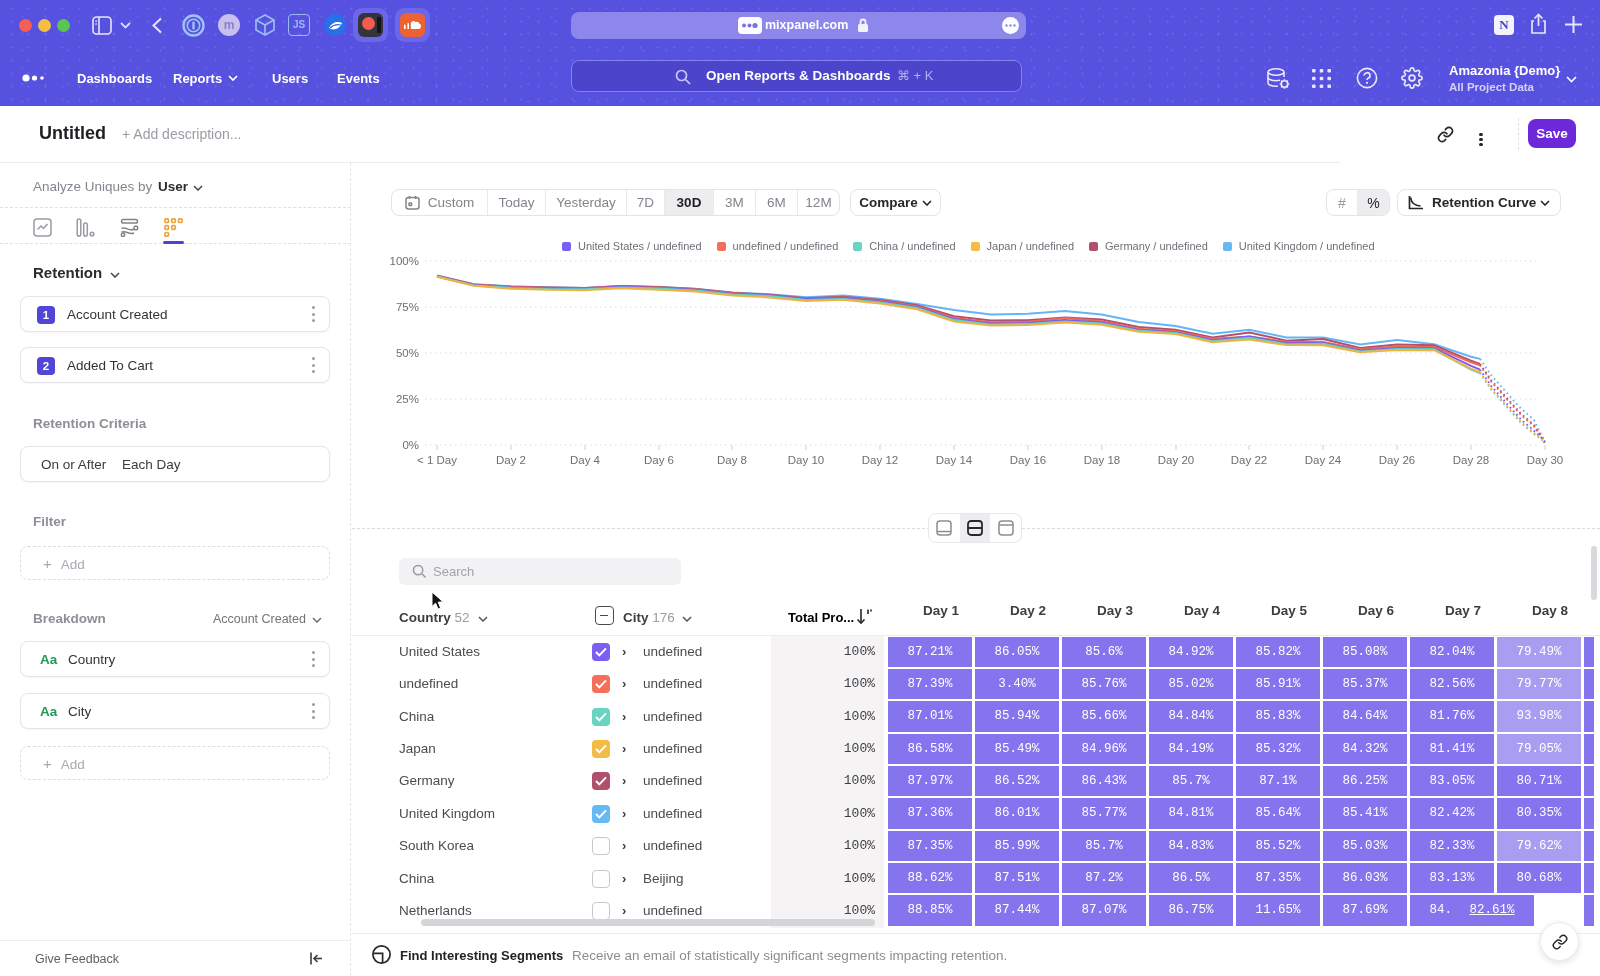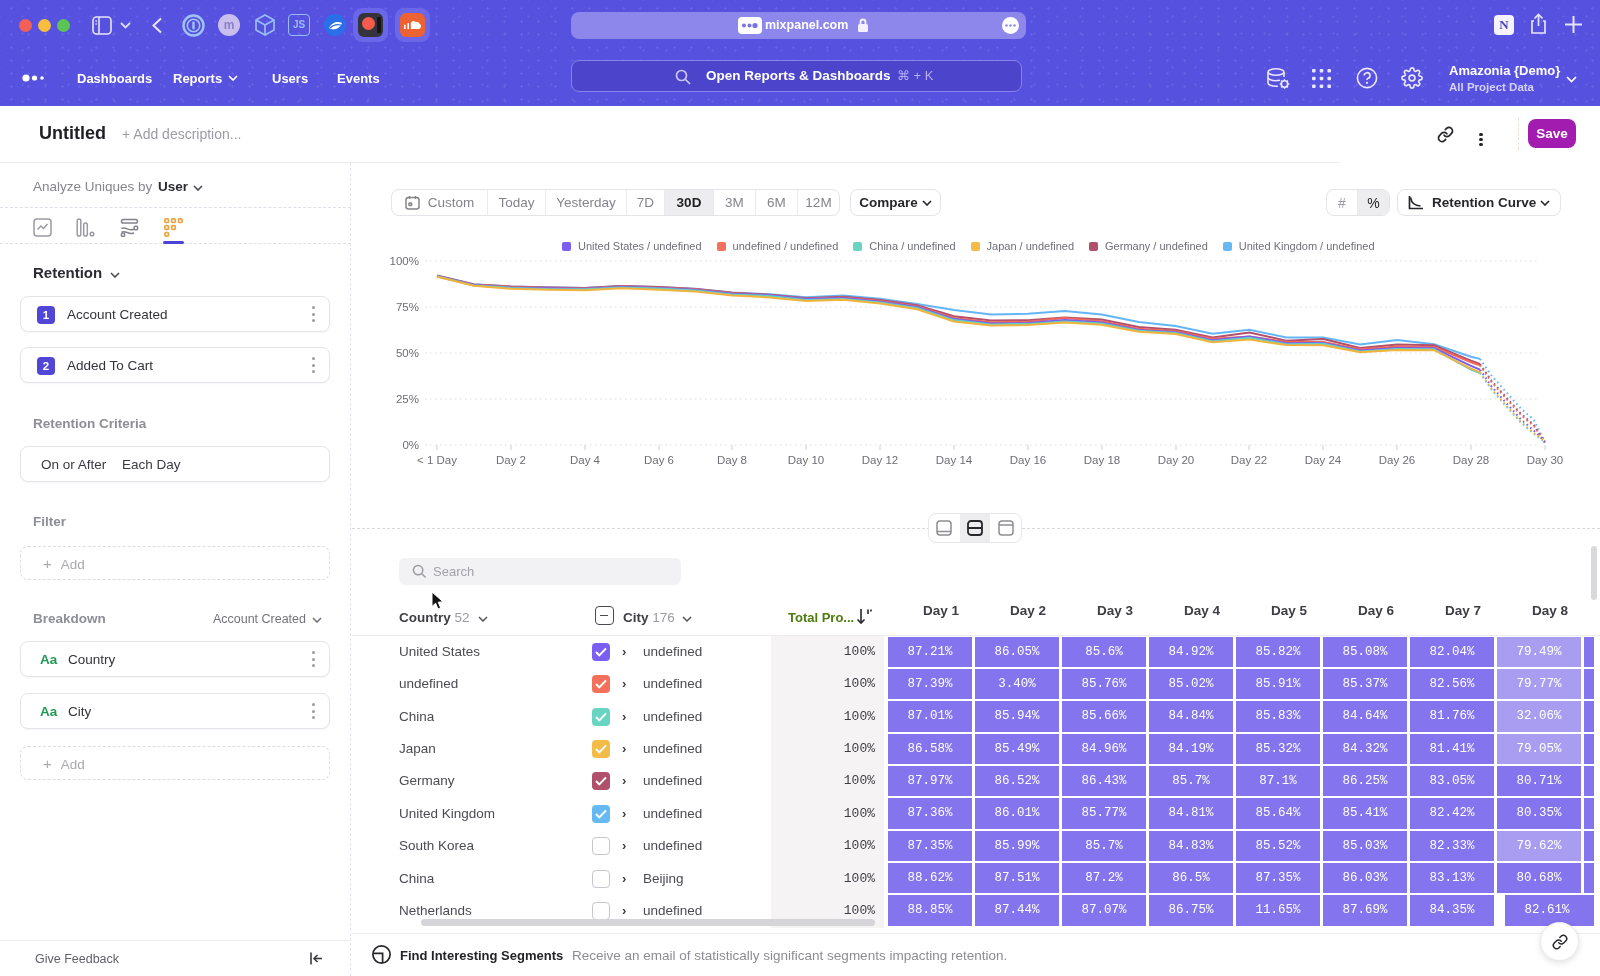--- a/index.html
+++ b/index.html
@@ -9,21 +9,21 @@
 
 #chrome { position:absolute; left:0; top:0; width:1600px; height:106px; background:#5751e0; background-image:radial-gradient(circle, rgba(200,204,240,.13) 1px, transparent 1.2px), radial-gradient(circle, rgba(200,204,240,.10) 1px, transparent 1.2px); background-size:17px 13px, 23px 17px; background-position:3px 2px, 11px 8px; }
 .tl { position:absolute; top:19px; width:13px; height:13px; border-radius:50%; }
 
 #urlpill { position:absolute; left:571px; top:12px; width:455px; height:27px; border-radius:8px; background:#8d87ec; }
 
 #mpsearch { position:absolute; left:571px; top:60px; width:451px; height:32px; border-radius:8px; background:#4c45cc; border:1px solid #8781ee;padding-left:40px; }
 .navitem { position:absolute; top:71px; color:#fff; font-size:13px; font-weight:600; }
 
 #phead { position:absolute; left:0; top:106px; width:1340px; height:57px; background:#fff; border-bottom:1px solid #ebebf0; }
-#savebtn { position:absolute; left:1528px; top:13px; width:48px; height:29px; background:#a21caf; border-radius:8px; color:#fff; font-size:13.5px; font-weight:600; text-align:center; line-height:29px; }
+#savebtn { position:absolute; left:1528px; top:13px; width:48px; height:29px; background:#6d28d9; border-radius:8px; color:#fff; font-size:13.5px; font-weight:600; text-align:center; line-height:29px; }
 
 #sidebar { position:absolute; left:0; top:163px; width:351px; height:813px; background:#fff; border-right:1px dashed #e4e4ec; }
 .sb-card { position:absolute; left:20px; width:310px; background:#fff; border:1px solid #e4e4ea; border-radius:8px; box-shadow:0 1px 2px rgba(30,30,60,.04); }
 .sb-dash { position:absolute; left:20px; width:310px; border:1px dashed #dcdce2; border-radius:8px; color:#a9a9b2; font-size:13.5px; }
 .sb-h { position:absolute; left:33px; color:#8e8e97; font-size:13.5px; font-weight:700; }
 .badge { position:absolute; left:16px; top:9px; width:18px; height:18px; background:#5246d6; border-radius:4px; color:#fff; font-size:11.5px; font-weight:700; text-align:center; line-height:18px; }
 .kebab { position:absolute; right:14px; top:50%; margin-top:-8px; width:3px; height:16px; }
 .kebab i { display:block; width:3px; height:3px; border-radius:50%; background:#9a9aa3; margin-bottom:3.5px; }
 .cardtxt { position:absolute; left:46px; top:0; line-height:36px; font-size:13.5px; color:#33333a; }
 
@@ -438,21 +438,21 @@
       <svg class="abs" style="left:126px;top:13px;" width="10" height="6" viewBox="0 0 10 6" fill="none" stroke="#55555c" stroke-width="1.5">
           <path d="M1 1 L5 5 L9 1"></path>
         </svg>
       <div class="abs" style="left:243px;top:3px;width:19px;height:19px;border:1.5px solid #4a4a52;border-radius:4px;">
           <div style="position:absolute;left:4px;top:7.5px;width:8px;height:1.8px;background:#4a4a52;"></div>
         </div>
       <div class="abs" style="left:271px;top:7px;font-size:13.5px;font-weight:600;color:#3d3d44;">City <span style="color:#9b9ba4;font-weight:400;">176</span></div>
       <svg class="abs" style="left:330px;top:13px;" width="10" height="6" viewBox="0 0 10 6" fill="none" stroke="#55555c" stroke-width="1.5">
           <path d="M1 1 L5 5 L9 1"></path>
         </svg>
-      <div class="abs" style="left:436px;top:7px;width:75px;white-space:nowrap;font-size:13px;font-weight:600;color:#4d7c0f;">Total Pro...</div>
+      <div class="abs" style="left:436px;top:7px;width:75px;white-space:nowrap;font-size:13px;font-weight:600;color:#000000;">Total Pro...</div>
       <svg class="abs" style="left:504px;top:5px;" width="16" height="17" viewBox="0 0 16 17" fill="none" stroke="#26262b" stroke-width="1.6">
           <line x1="5" y1="1" x2="5" y2="15"></line>
           <path d="M1.5 11.5 L5 15 L8.5 11.5"></path>
           <line x1="12" y1="1.5" x2="12" y2="6"></line>
           <line x1="15" y1="1.5" x2="15" y2="3.5"></line>
         </svg>
       <div class="abs" style="left:536px;top:0;width:71px;text-align:right;font-size:13.5px;font-weight:600;color:#3d3d44;">Day 1</div>
         <div class="abs" style="left:623px;top:0;width:71px;text-align:right;font-size:13.5px;font-weight:600;color:#3d3d44;">Day 2</div>
         <div class="abs" style="left:710px;top:0;width:71px;text-align:right;font-size:13.5px;font-weight:600;color:#3d3d44;">Day 3</div>
         <div class="abs" style="left:797px;top:0;width:71px;text-align:right;font-size:13.5px;font-weight:600;color:#3d3d44;">Day 4</div>
@@ -523,21 +523,21 @@
       <div class="ctot">
           <span>100%</span>
         </div>
       <div class="dcell" style="left:536px;">87.01%</div>
         <div class="dcell" style="left:623px;">85.94%</div>
         <div class="dcell" style="left:710px;">85.66%</div>
         <div class="dcell" style="left:797px;">84.84%</div>
         <div class="dcell" style="left:884px;">85.83%</div>
         <div class="dcell" style="left:971px;">84.64%</div>
         <div class="dcell" style="left:1058px;">81.76%</div>
-        <div class="dcell lt" style="left:1145px;">32.06%</div>
+        <div class="dcell lt" style="left:1145px;">93.98%</div>
         <div class="dcell" style="left:1232px;width:10px;"></div>
     </div>
 <div class="trow" style="top:570.0px;">
       <div class="cname">Japan</div>
         <div class="cbox" style="background:#f3bc47;">
           <svg style="position:absolute;left:3px;top:4px;" width="12" height="10" viewBox="0 0 12 10" fill="none" stroke="#fff" stroke-width="2">
             <path d="M1 5 L4.3 8.4 L11 1.4"></path>
           </svg>
         </div>
       <div class="chev">›</div>
@@ -643,21 +643,21 @@
       <div class="ctot">
           <span>100%</span>
         </div>
       <div class="dcell" style="left:536px;">88.85%</div>
         <div class="dcell" style="left:623px;">87.44%</div>
         <div class="dcell" style="left:710px;">87.07%</div>
         <div class="dcell" style="left:797px;">86.75%</div>
         <div class="dcell" style="left:884px;">11.65%</div>
         <div class="dcell" style="left:971px;">87.69%</div>
         <div class="dcell" style="left:1058px;">84.35%</div>
-        <div class="dcell" style="left:1153px;">82.61%</div>
+        <div class="dcell" style="left:1098px;text-decoration:underline;">82.61%</div>
         <div class="dcell" style="left:1232px;width:10px;"></div>
     </div>
 
     <div class="abs" style="left:69px;top:756px;width:454px;height:7px;background:#d4d4d9;border-radius:4px;"></div>
     <div class="abs" style="left:1239px;top:383px;width:6px;height:54px;background:#d8d8dd;border-radius:3px;"></div>
 
     <div class="abs" style="left:0;top:770px;width:1248px;height:43px;background:#fff;border-top:1px solid #ececf1;">
       <svg style="position:absolute;left:20px;top:11px;" width="19" height="19" viewBox="0 0 19 19" fill="none" stroke="#26262b" stroke-width="1.7">
           <circle cx="9.5" cy="9.5" r="8.6"></circle>
           <path d="M1.2 8.3 L10.6 8.3 L10.6 18"></path>

